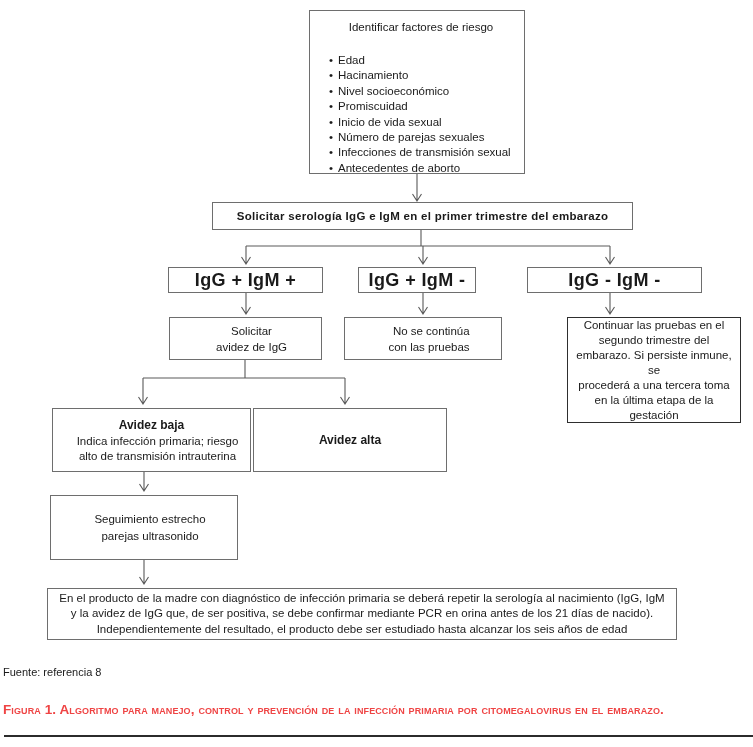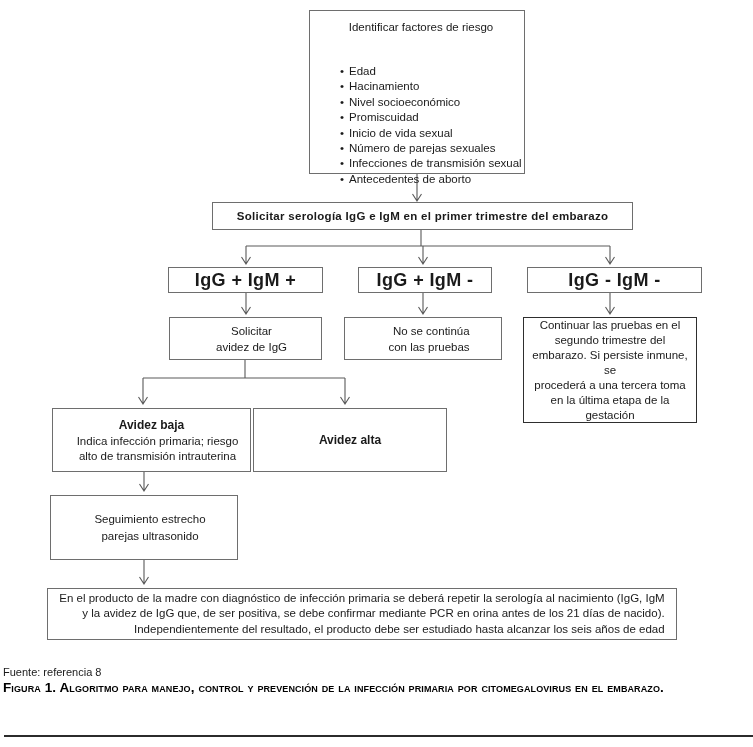--- a/index.html
+++ b/index.html
@@ -24,75 +24,75 @@
     border: 1px solid #6e6e6e;
     box-sizing: border-box;
     display: flex;
     flex-direction: column;
     align-items: center;
     justify-content: center;
     text-align: center;
     font-size: 11.5px;
     line-height: 15px;
   }
-  .fc-box.dark { border-color: #2e2e2e; }
+  .fc-box.dark { border-color: #2e2e2e; margin-left: 44px; }
   .pre { white-space: pre-line; padding-left: 12px; }
 
   
   .risk-box {
     left: 309px; top: 10px; width: 216px; height: 164px;
     justify-content: flex-start;
     align-items: stretch;
     text-align: left;
     padding: 9px 6px 4px 14px;
   }
   .risk-title { text-align: center; margin-bottom: 13px; }
-  .risk-list { list-style: none; margin: 16px; padding: 0; }
+  .risk-list { list-style: none; margin: 5px; padding: 0; }
   .risk-list li { line-height: 15.4px; white-space: nowrap; }
   .risk-list .bullet { margin-right: 5px; }
 
   .serology-box {
     left: 212px; top: 202px; width: 421px; height: 28px;
     font-weight: bold; font-size: 11.5px; letter-spacing: 0.3px;
     white-space: nowrap;
   }
   .branch-box {
     top: 267px; height: 26px;
     font-weight: bold; font-size: 18px; letter-spacing: 0.4px;
     white-space: nowrap;
   }
   .b1 { left: 168px; width: 155px; }
-  .b2 { left: 358px; width: 134px; }
+  .b2 { left: 358px; width: 118px; }
   .b3 { left: 527px; width: 175px; }
 
   .avidity-box { left: 169px; top: 317px; width: 153px; height: 43px; line-height: 16px; }
   .nocont-box  { left: 344px; top: 317px; width: 158px; height: 43px; line-height: 16px; text-align: right; }
   .second-box  { left: 523px; top: 317px; width: 174px; height: 106px; line-height: 15px; padding: 2px 3px; }
 
   .lowav-box  { left: 52px;  top: 408px; width: 199px; height: 64px; line-height: 15px; }
   .highav-box { left: 253px; top: 408px; width: 194px; height: 64px; line-height: 15px; }
   .av-title { font-weight: bold; font-size: 12px; line-height: 17px; }
 
   .follow-box { left: 50px; top: 495px; width: 188px; height: 65px; line-height: 17px; }
 
   .newborn-box {
     left: 47px; top: 588px; width: 630px; height: 52px;
-    line-height: 15.6px; padding: 0 5px; text-align: right;
+    line-height: 15.6px; padding: 0 5px;
   }
 
   .source-note {
     position: absolute; left: 3px; top: 666px;
     font-size: 11px;
   }
   .figure-caption {
-    position: absolute; left: 3px; top: 680px; width: 748px;
+    position: absolute; left: 3px; top: 702px; width: 748px;
     font-size: 13.5px; font-weight: bold;
     font-variant: small-caps;
     letter-spacing: 0.1px;
-    color: #000000;
+    color: #ef4444;
   }
   .bottom-rule {
     position: absolute; left: 4px; top: 735px; width: 749px; height: 2px;
     background: #2b2b2b;
   }
 </style>
 </head>
 <body>
 
 <div class="page">

